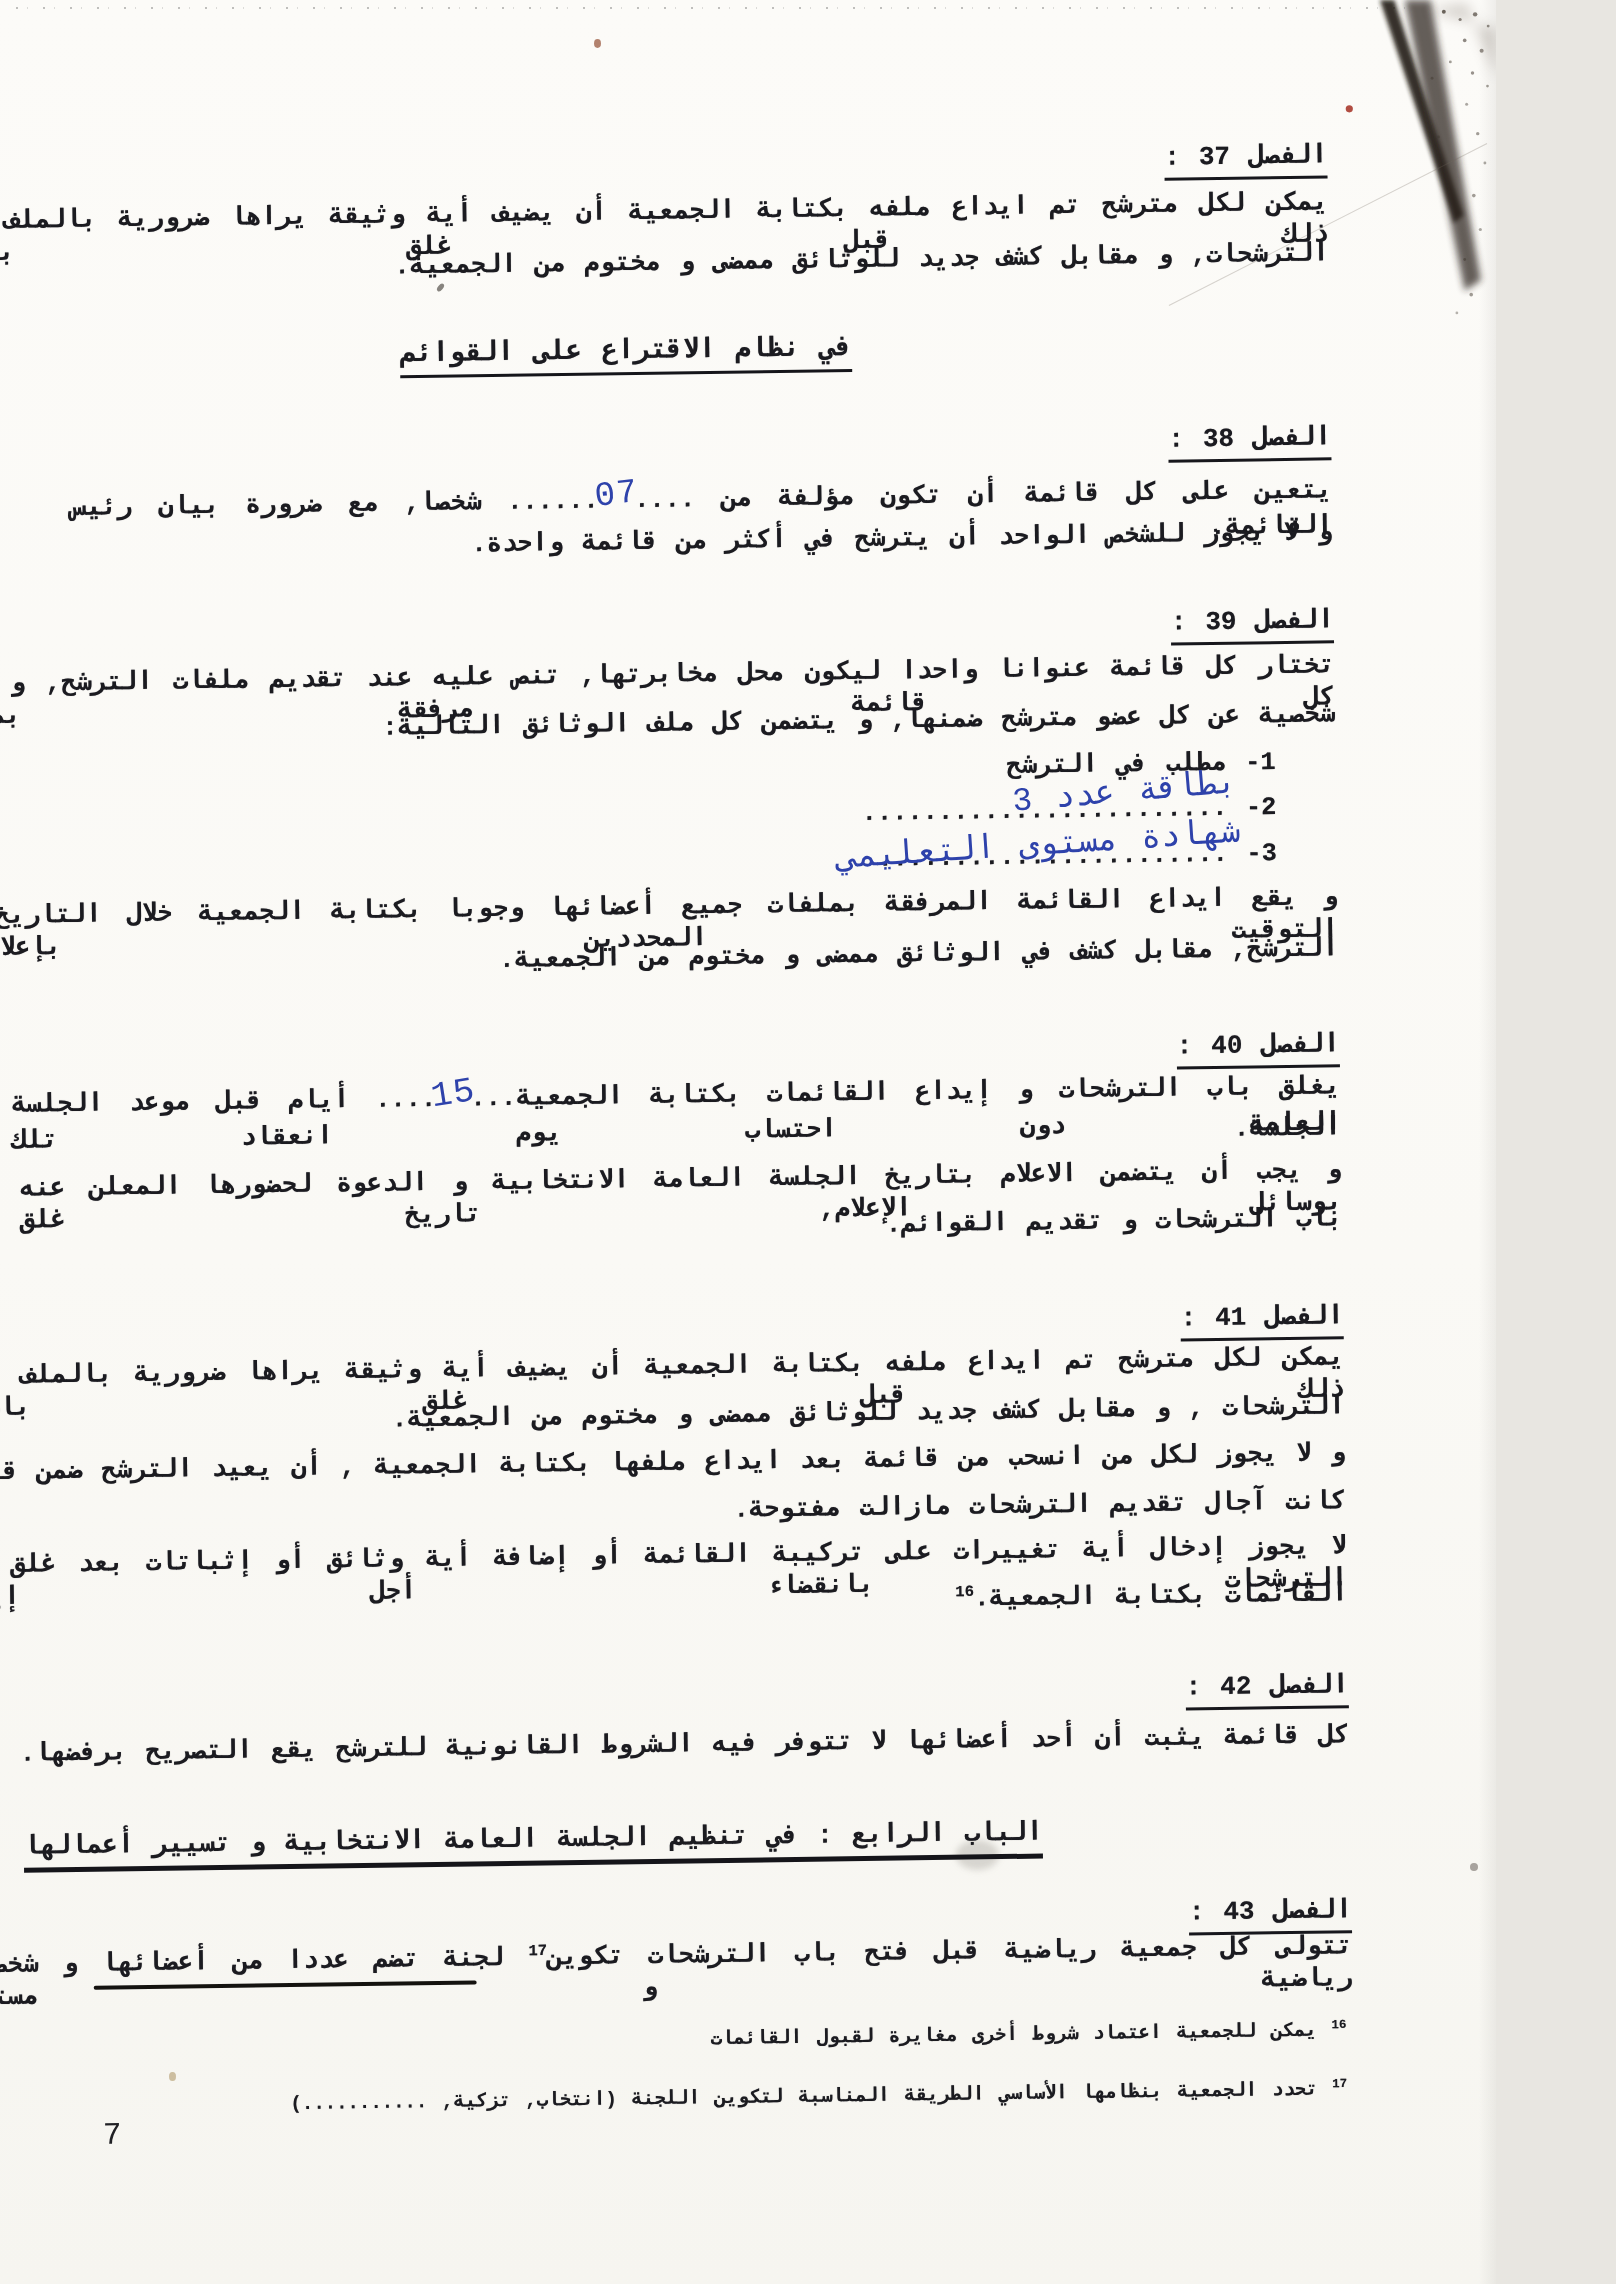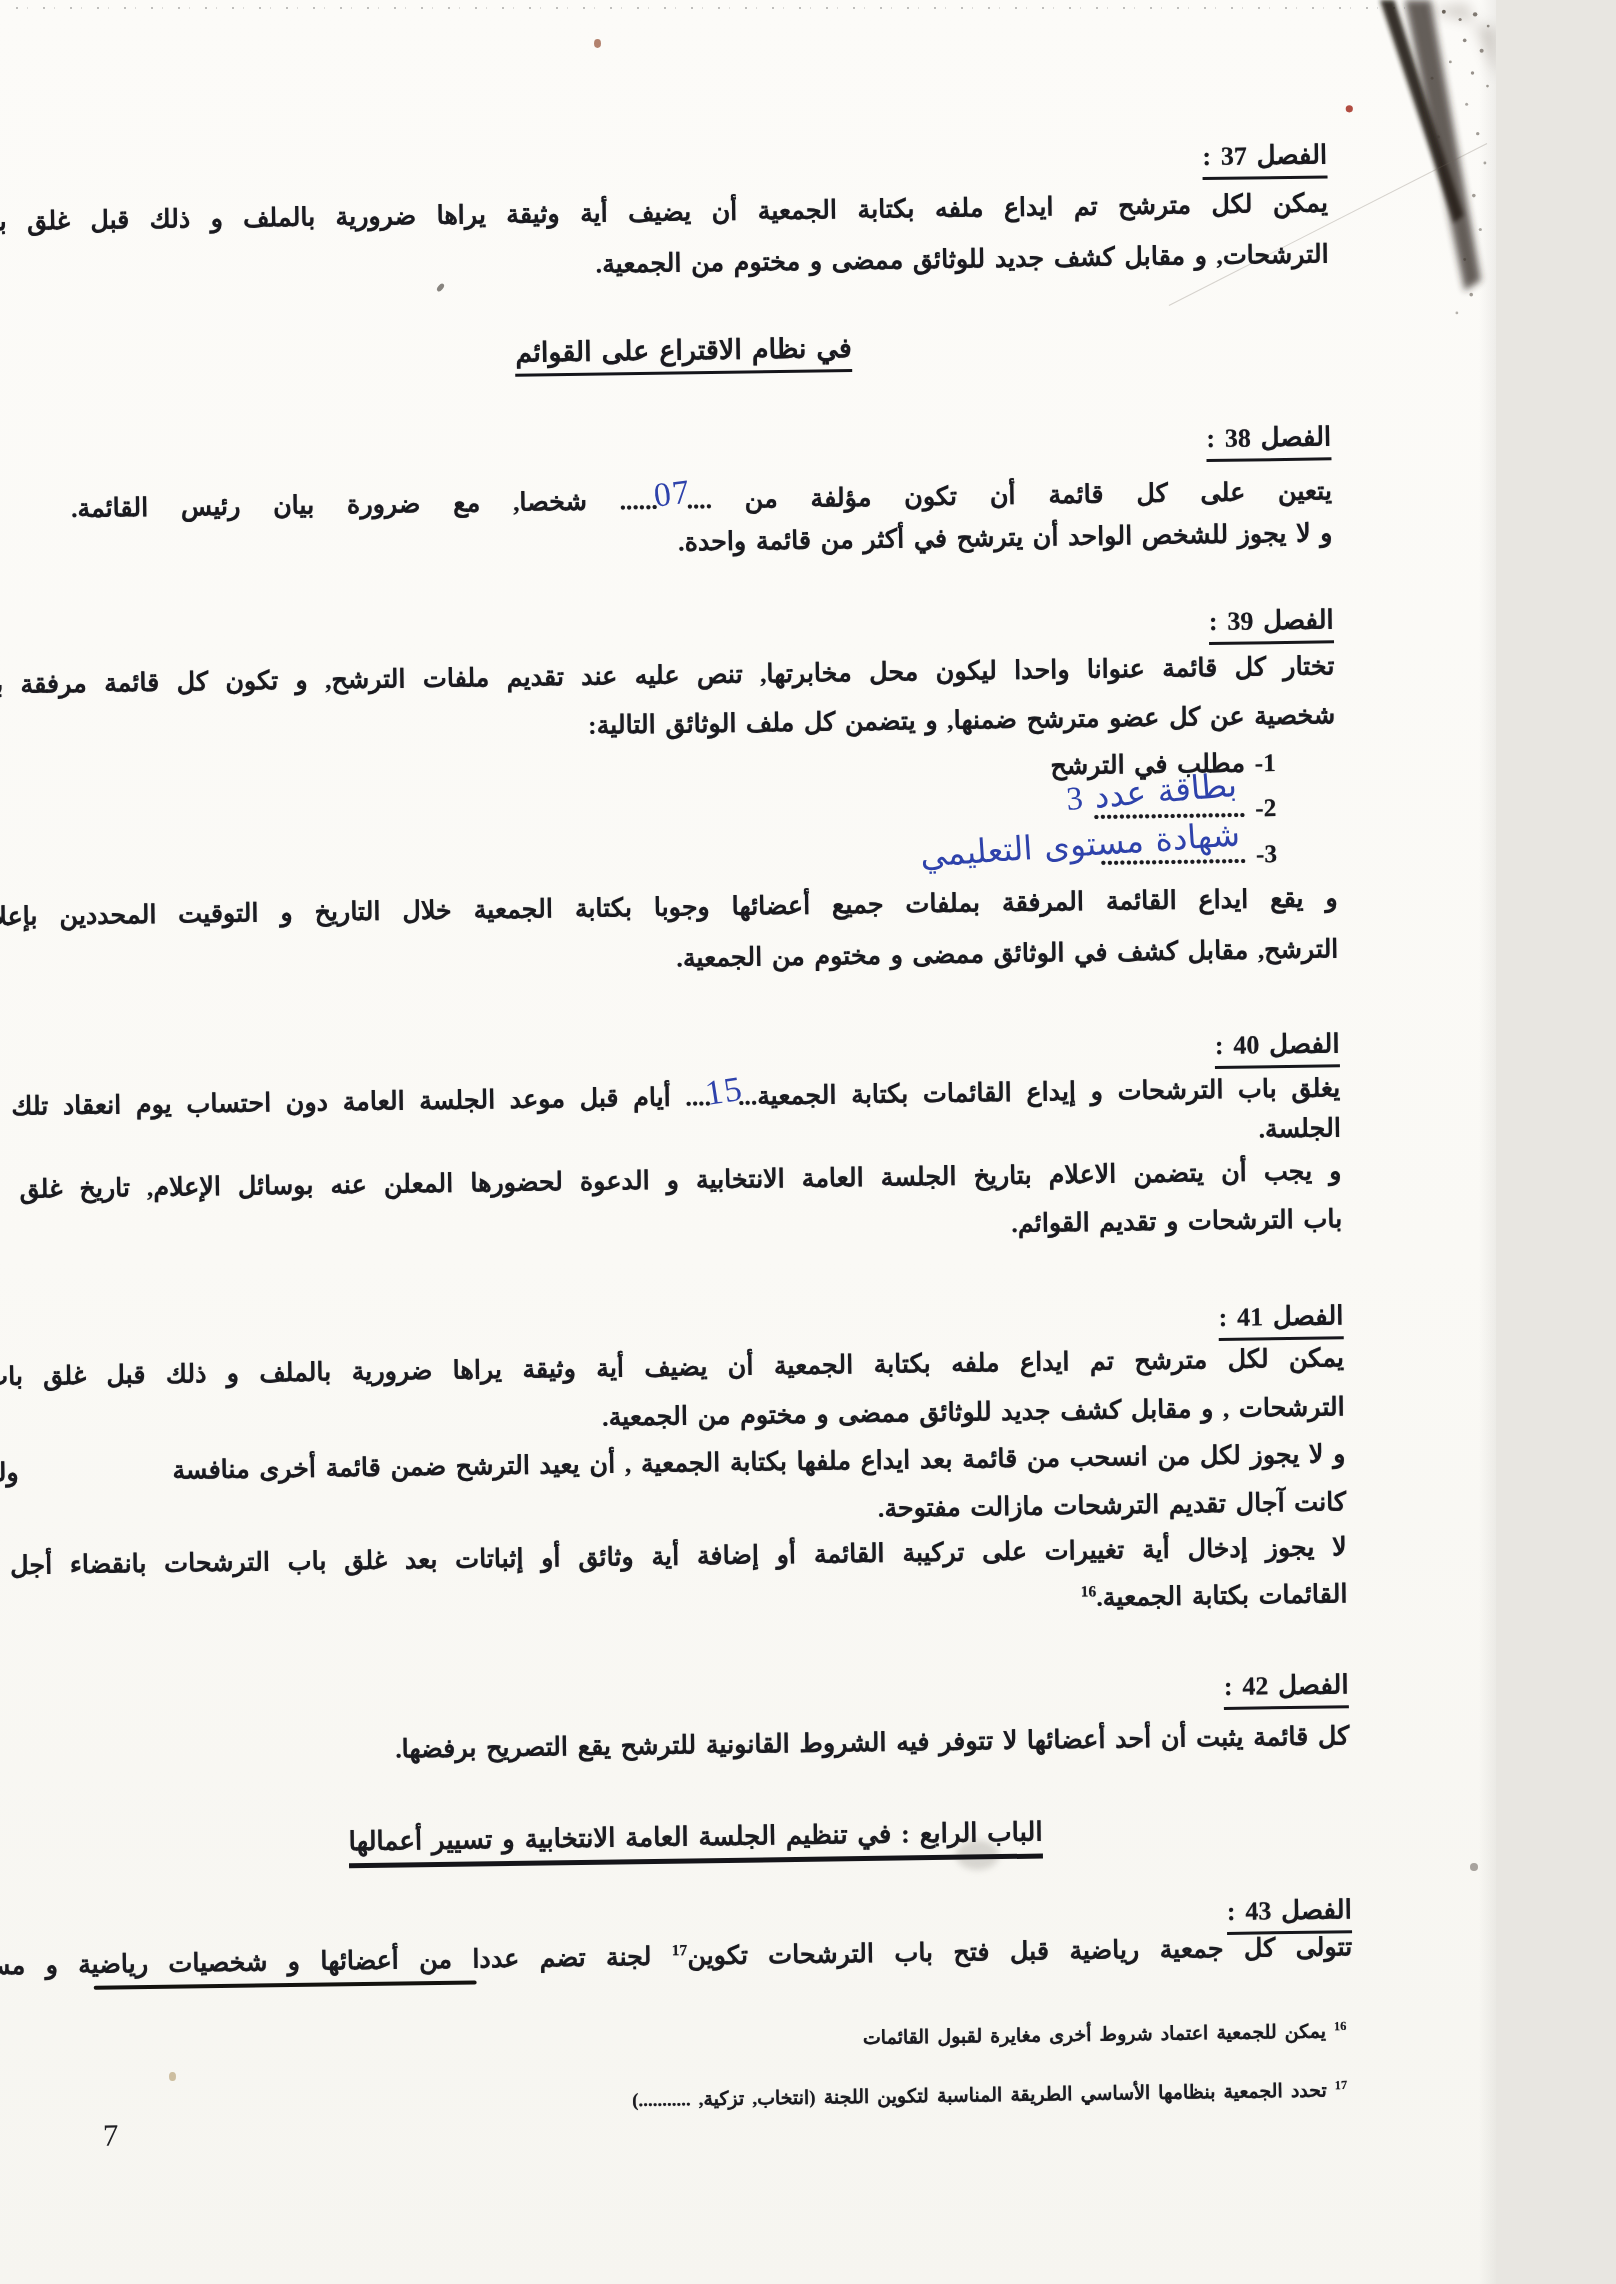--- a/index.html
+++ b/index.html
@@ -1,20 +1,20 @@
 <!DOCTYPE html>
 <html lang="ar" style="font-size:10.4px"><head>
 <meta charset="utf-8">
 <style>
   html,body{margin:0;padding:0;background:#e8e6e1;}
   .page{
     position:relative;width:1496px;height:2284px;overflow:hidden;
     background:linear-gradient(180deg,#fcfbf8 0%,#faf9f5 55%,#f6f5f0 100%);
     direction:rtl;
-    font-family:Liberation Serif, serif;
+    font-family:Liberation Mono, monospace;
     color:#1b1b20;font-weight:700;
   }
   .content{position:absolute;inset:0;transform:rotate(-0.8deg);transform-origin:1433px 1140px;}
   .line{
     position:absolute;right:155px;font-size:25.4px;line-height:1.25;
     white-space:nowrap;text-align:right;word-spacing:3.3px;
     text-shadow:0 0 0.7px rgba(15,15,25,.55);
   }
   .just{white-space:normal;text-align:justify;text-align-last:justify;}
   .spread{display:flex;justify-content:space-between;white-space:nowrap;}

